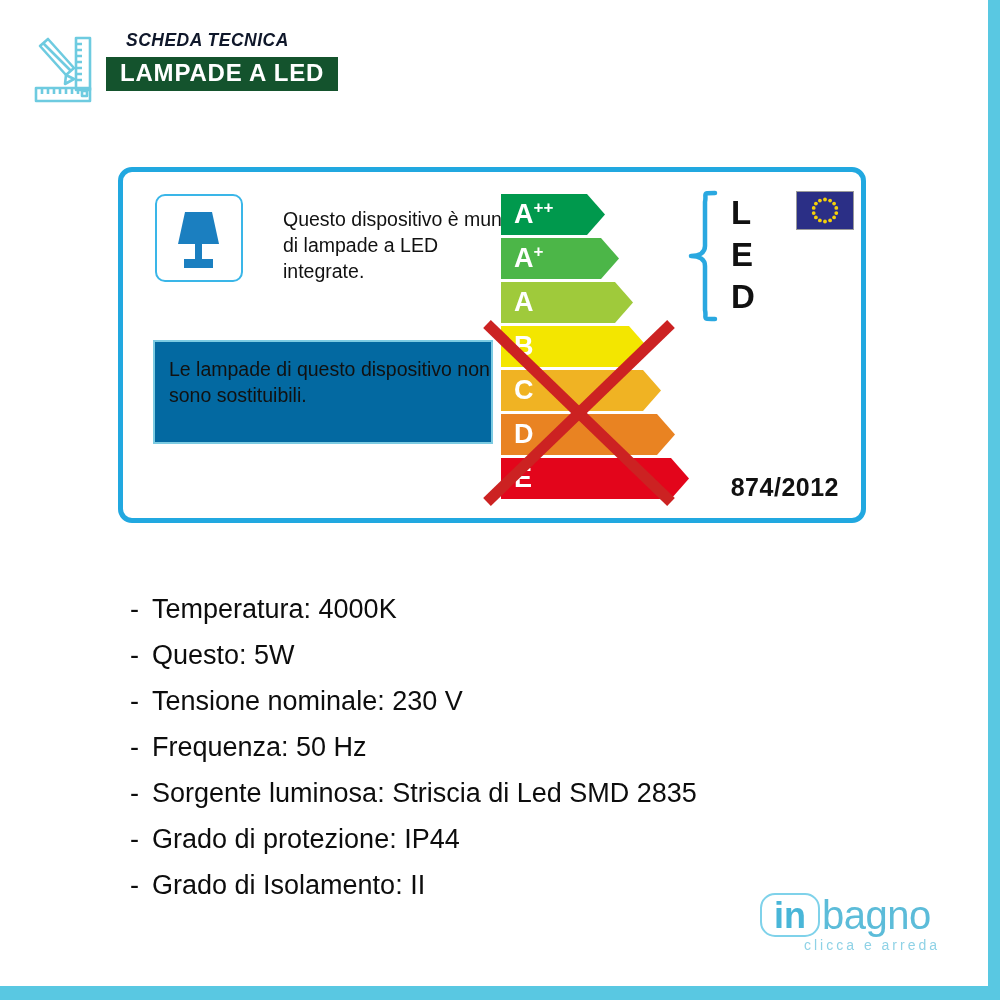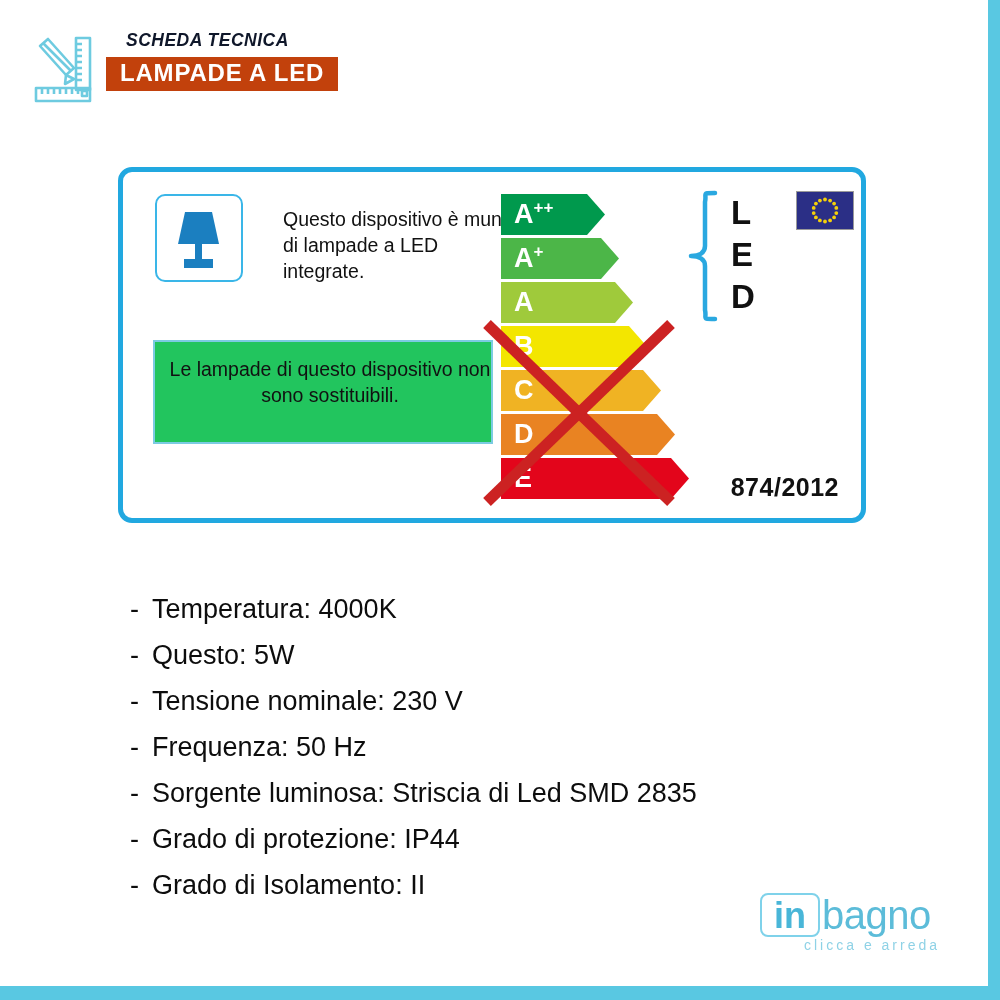--- a/index.html
+++ b/index.html
@@ -65,21 +65,21 @@
     font-weight: bold;
     font-size: 17.5px;
     letter-spacing: 0.5px;
     color: #0f172a;
     line-height: 24px;
     padding-left: 20px;
   }
   .lampade-banner {
     margin-top: 5px;
     display: inline-block;
-    background: #c2410c;
+    background: #14532d;
     color: #ffffff;
     font-family: "Liberation Sans", sans-serif;
     font-weight: bold;
     font-size: 24px;
     letter-spacing: 0.8px;
     padding: 3px 14px 5px 14px;
     line-height: 26px;
   }
 
   
@@ -121,22 +121,21 @@
   }
 
   
   .replace-box {
     position: absolute;
     left: 30px;
     top: 168px;
     width: 340px;
     height: 104px;
     border: 2px solid #7ccbe2;
-    background: #22c55e;
-    text-align: center;
+    background: #0369a1;
   }
   .replace-box p {
     font-family: "Liberation Sans", sans-serif;
     font-size: 19.5px;
     line-height: 26px;
     color: #111111;
     padding: 14px 0 0 14px;
   }
 
   
@@ -259,21 +258,21 @@
     position: relative;
     height: 44px;
   }
   .logo-in {
     position: absolute;
     left: 0;
     top: 0;
     width: 60px;
     height: 44px;
     border: 2px solid #7fd2ea;
-    border-radius: 8px;
+    border-radius: 15px;
     color: #49b6d8;
     font-family: "Liberation Sans", sans-serif;
     font-weight: bold;
     font-size: 36px;
     line-height: 42px;
     text-align: center;
   }
   .logo-bagno {
     position: absolute;
     left: 62px;

